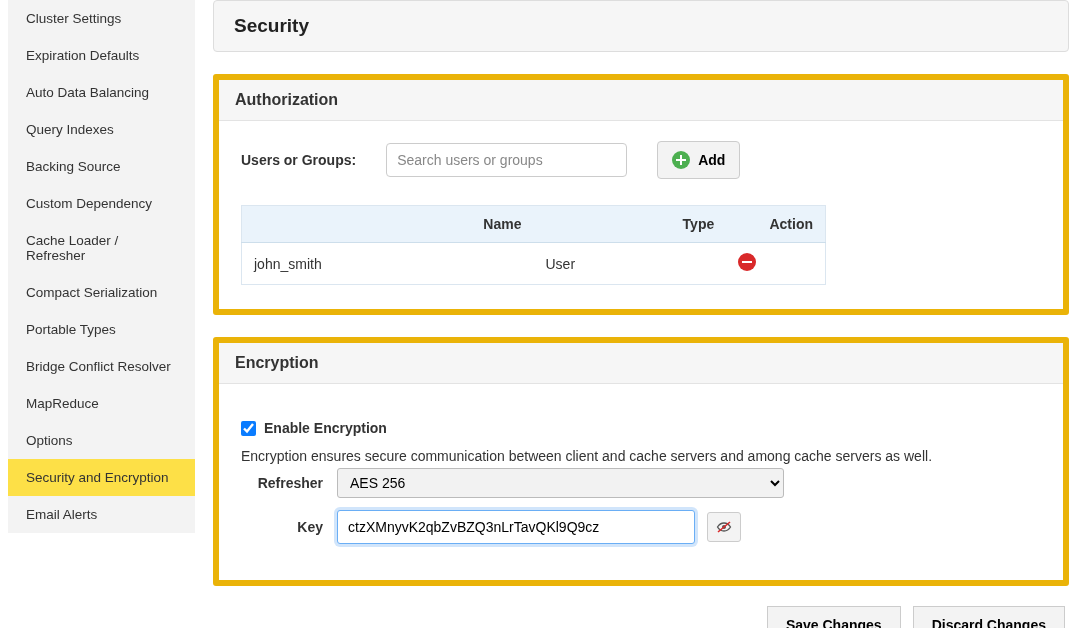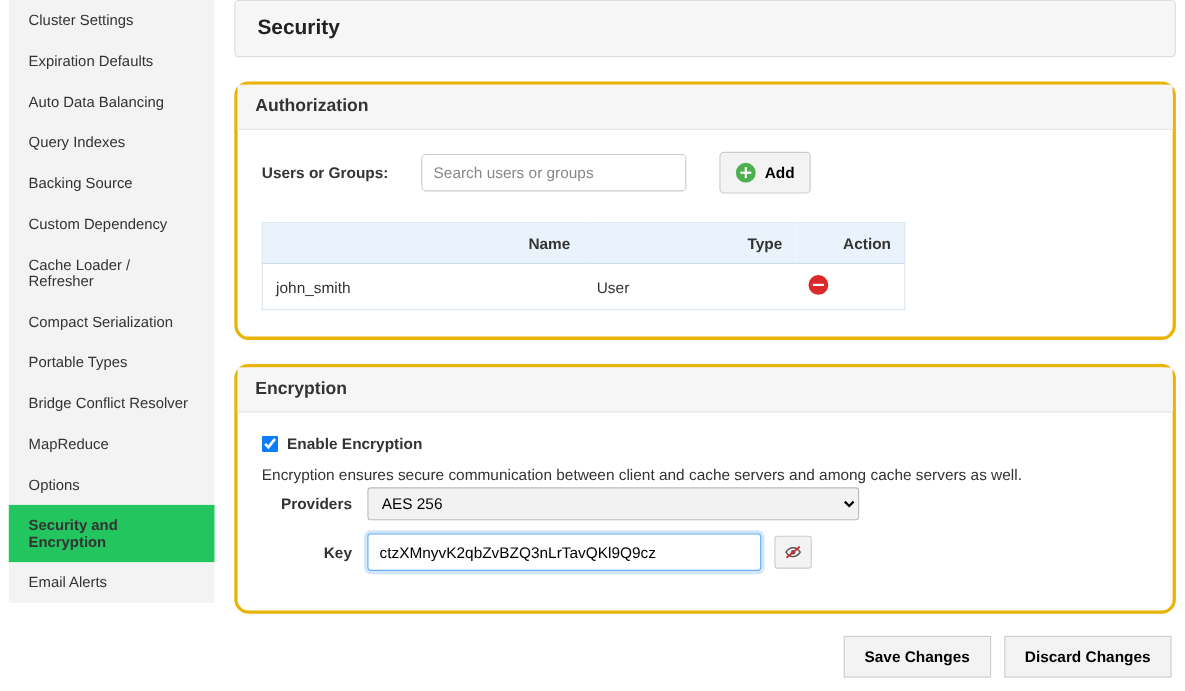--- a/index.html
+++ b/index.html
@@ -29,22 +29,22 @@
       flex-direction: column;
       align-self: flex-start;
     }
     .sidebar-item {
       padding: 11px 18px;
       font-size: 13.5px;
       color: #333;
       cursor: pointer;
     }
     .sidebar-item.active {
-      background: #22c55e;
-      font-weight: 700;
+      background: #fde047;
+      font-weight: 400;
     }
     
     .main {
       flex: 1;
       padding-left: 18px;
       display: flex;
       flex-direction: column;
     }
     .page-header {
       background: #f6f6f6;
@@ -53,22 +53,22 @@
       padding: 14px 20px;
       margin-top: 0;
     }
     .page-title {
       font-size: 19px;
       font-weight: 700;
       color: #222;
     }
     
     .panel {
-      border: 3px solid #eab308;
-      border-radius: 13px;
+      border: 6px solid #eab308;
+      border-radius: 3px;
       margin-top: 22px;
       background: #fff;
     }
     .panel-header {
       background: #f6f6f6;
       border-bottom: 1px solid #e3e3e3;
       padding: 11px 16px;
       font-size: 16px;
       font-weight: 700;
       color: #333;
@@ -181,20 +181,21 @@
       top: 8px;
       height: 2px;
       background: #fff;
     }
     
     .checkbox-row {
       display: flex;
       align-items: center;
       gap: 8px;
       margin-bottom: 12px;
+      margin-top: 16px;
     }
     .checkbox-row input[type="checkbox"] {
       width: 15px;
       height: 15px;
       accent-color: #0a7cff;
     }
     .desc-text {
       font-size: 14px;
       color: #333;
       margin-bottom: 4px;
@@ -322,21 +323,21 @@
 
     <div class="panel">
       <div class="panel-header">Encryption</div>
       <div class="panel-body">
         <div class="checkbox-row">
           <input type="checkbox" checked="" style="">
           <span class="label-bold">Enable Encryption</span>
         </div>
         <div class="desc-text">Encryption ensures secure communication between client and cache servers and among cache servers as well.</div>
         <div class="form-row">
-          <span class="form-label">Providers</span>
+          <span class="form-label">Refresher</span>
           <select class="select">
             <option>AES 256</option>
           </select>
         </div>
         <div class="form-row">
           <span class="form-label">Key</span>
           <input class="key-input" type="text" value="ctzXMnyvK2qbZvBZQ3nLrTavQKl9Q9cz" style="">
           <button class="eye-btn">
             <svg width="16" height="12" viewBox="0 0 16 12">
               <path d="M8 2 C4 2 1.5 6 1.5 6 C1.5 6 4 10 8 10 C12 10 14.5 6 14.5 6 C14.5 6 12 2 8 2 Z" fill="none" stroke="#555" stroke-width="1.3"></path>

